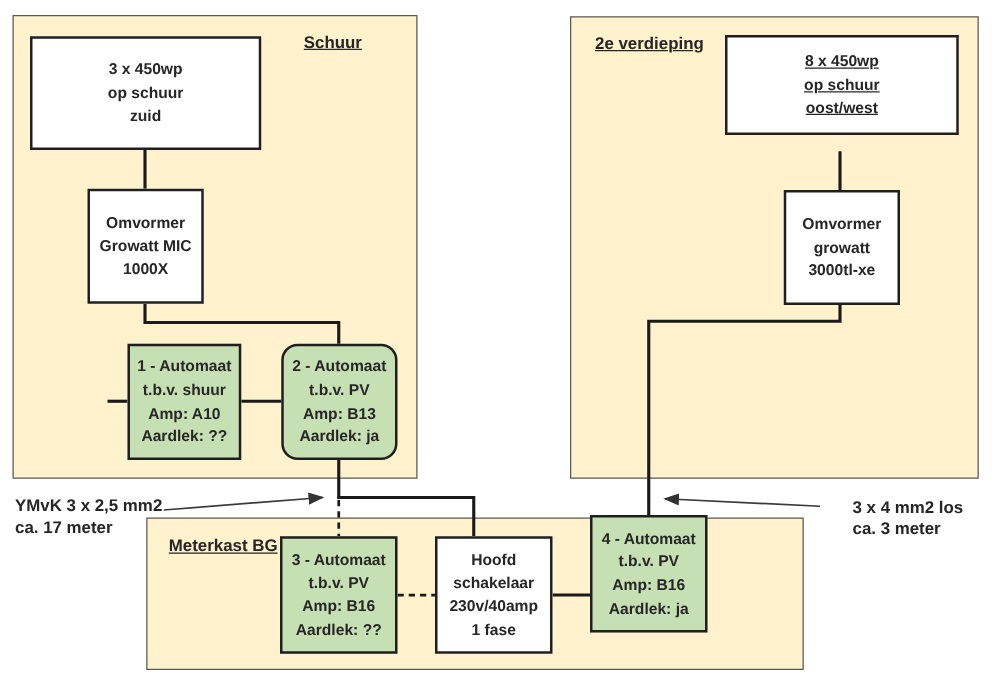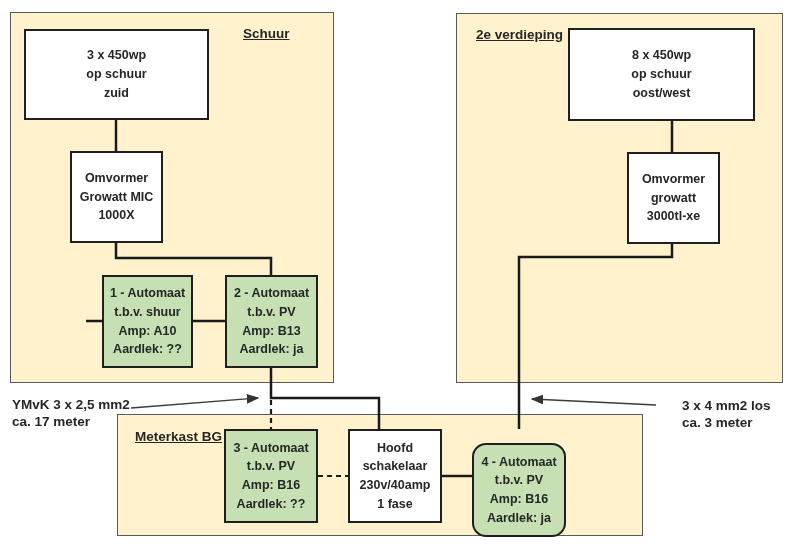--- a/index.html
+++ b/index.html
@@ -66,41 +66,41 @@
   <div class="box" style="left:24px;top:29px;width:185px;height:91px;">3 x 450wp
 op schuur
 zuid</div>
   <div class="box" style="left:70px;top:151px;width:93px;height:92px;">Omvormer
 Growatt MIC
 1000X</div>
   <div class="box green" style="left:102px;top:275px;width:91px;height:93px;">1 - Automaat
 t.b.v. shuur
 Amp: A10
 Aardlek: ??</div>
-  <div class="box green" style="left:225px;top:275px;width:93px;height:93px;">2 - Automaat
+  <div class="box green" style="left:225px;top:275px;width:93px;height:93px;border-radius:13px;">2 - Automaat
 t.b.v. PV
 Amp: B13
 Aardlek: ja</div>
 
-  <div class="box" style="left:568px;top:28px;width:187px;height:93px;">8 x 450wp
+  <div class="box" style="left:580px;top:28px;width:187px;height:80px;text-decoration:underline;">8 x 450wp
 op schuur
 oost/west</div>
   <div class="box" style="left:627px;top:152px;width:93px;height:92px;">Omvormer
 growatt
 3000tl-xe</div>
 
   <div class="box green" style="left:224px;top:429px;width:94px;height:94px;">3 - Automaat
 t.b.v. PV
 Amp: B16
 Aardlek: ??</div>
   <div class="box" style="left:348px;top:429px;width:94px;height:94px;">Hoofd
 schakelaar
 230v/40amp
 1 fase</div>
-  <div class="box green" style="left:472px;top:443px;width:94px;height:94px;border-radius:14px;">4 - Automaat
+  <div class="box green" style="left:472px;top:412px;width:94px;height:94px;">4 - Automaat
 t.b.v. PV
 Amp: B16
 Aardlek: ja</div>
 
   <div class="cable-label" style="left:12px;top:396px;">YMvK 3 x 2,5 mm2
 ca. 17 meter</div>
   <div class="cable-label" style="left:661px;top:397px;margin-left:21px;">3 x 4 mm2 los
 ca. 3 meter</div>
 
 </div>

